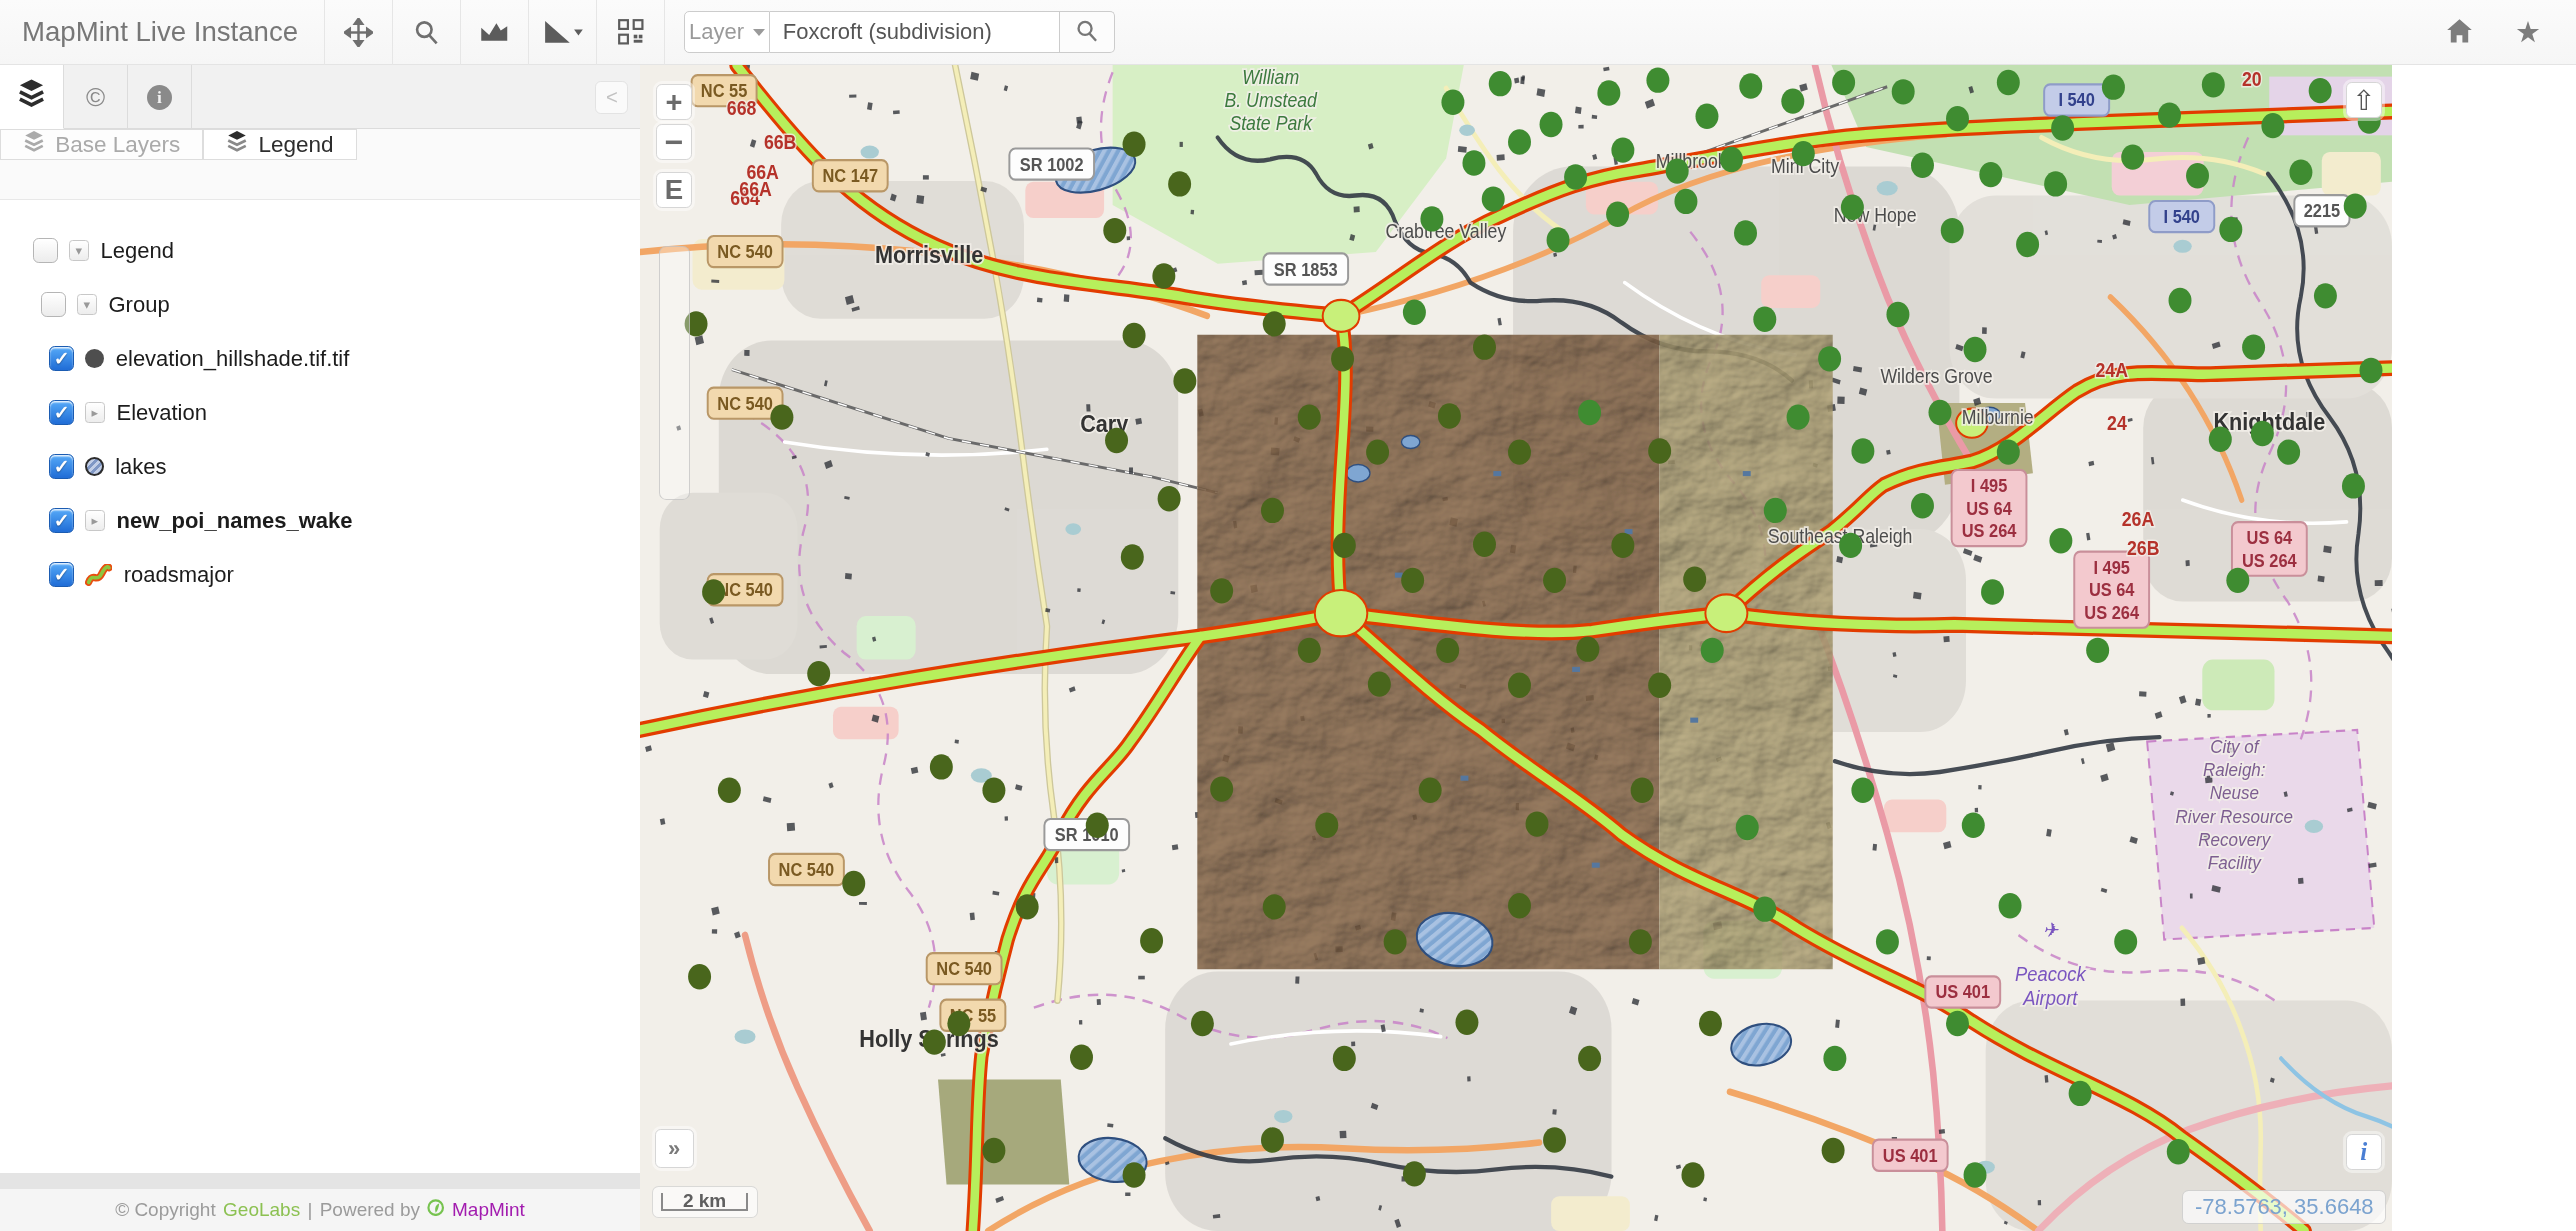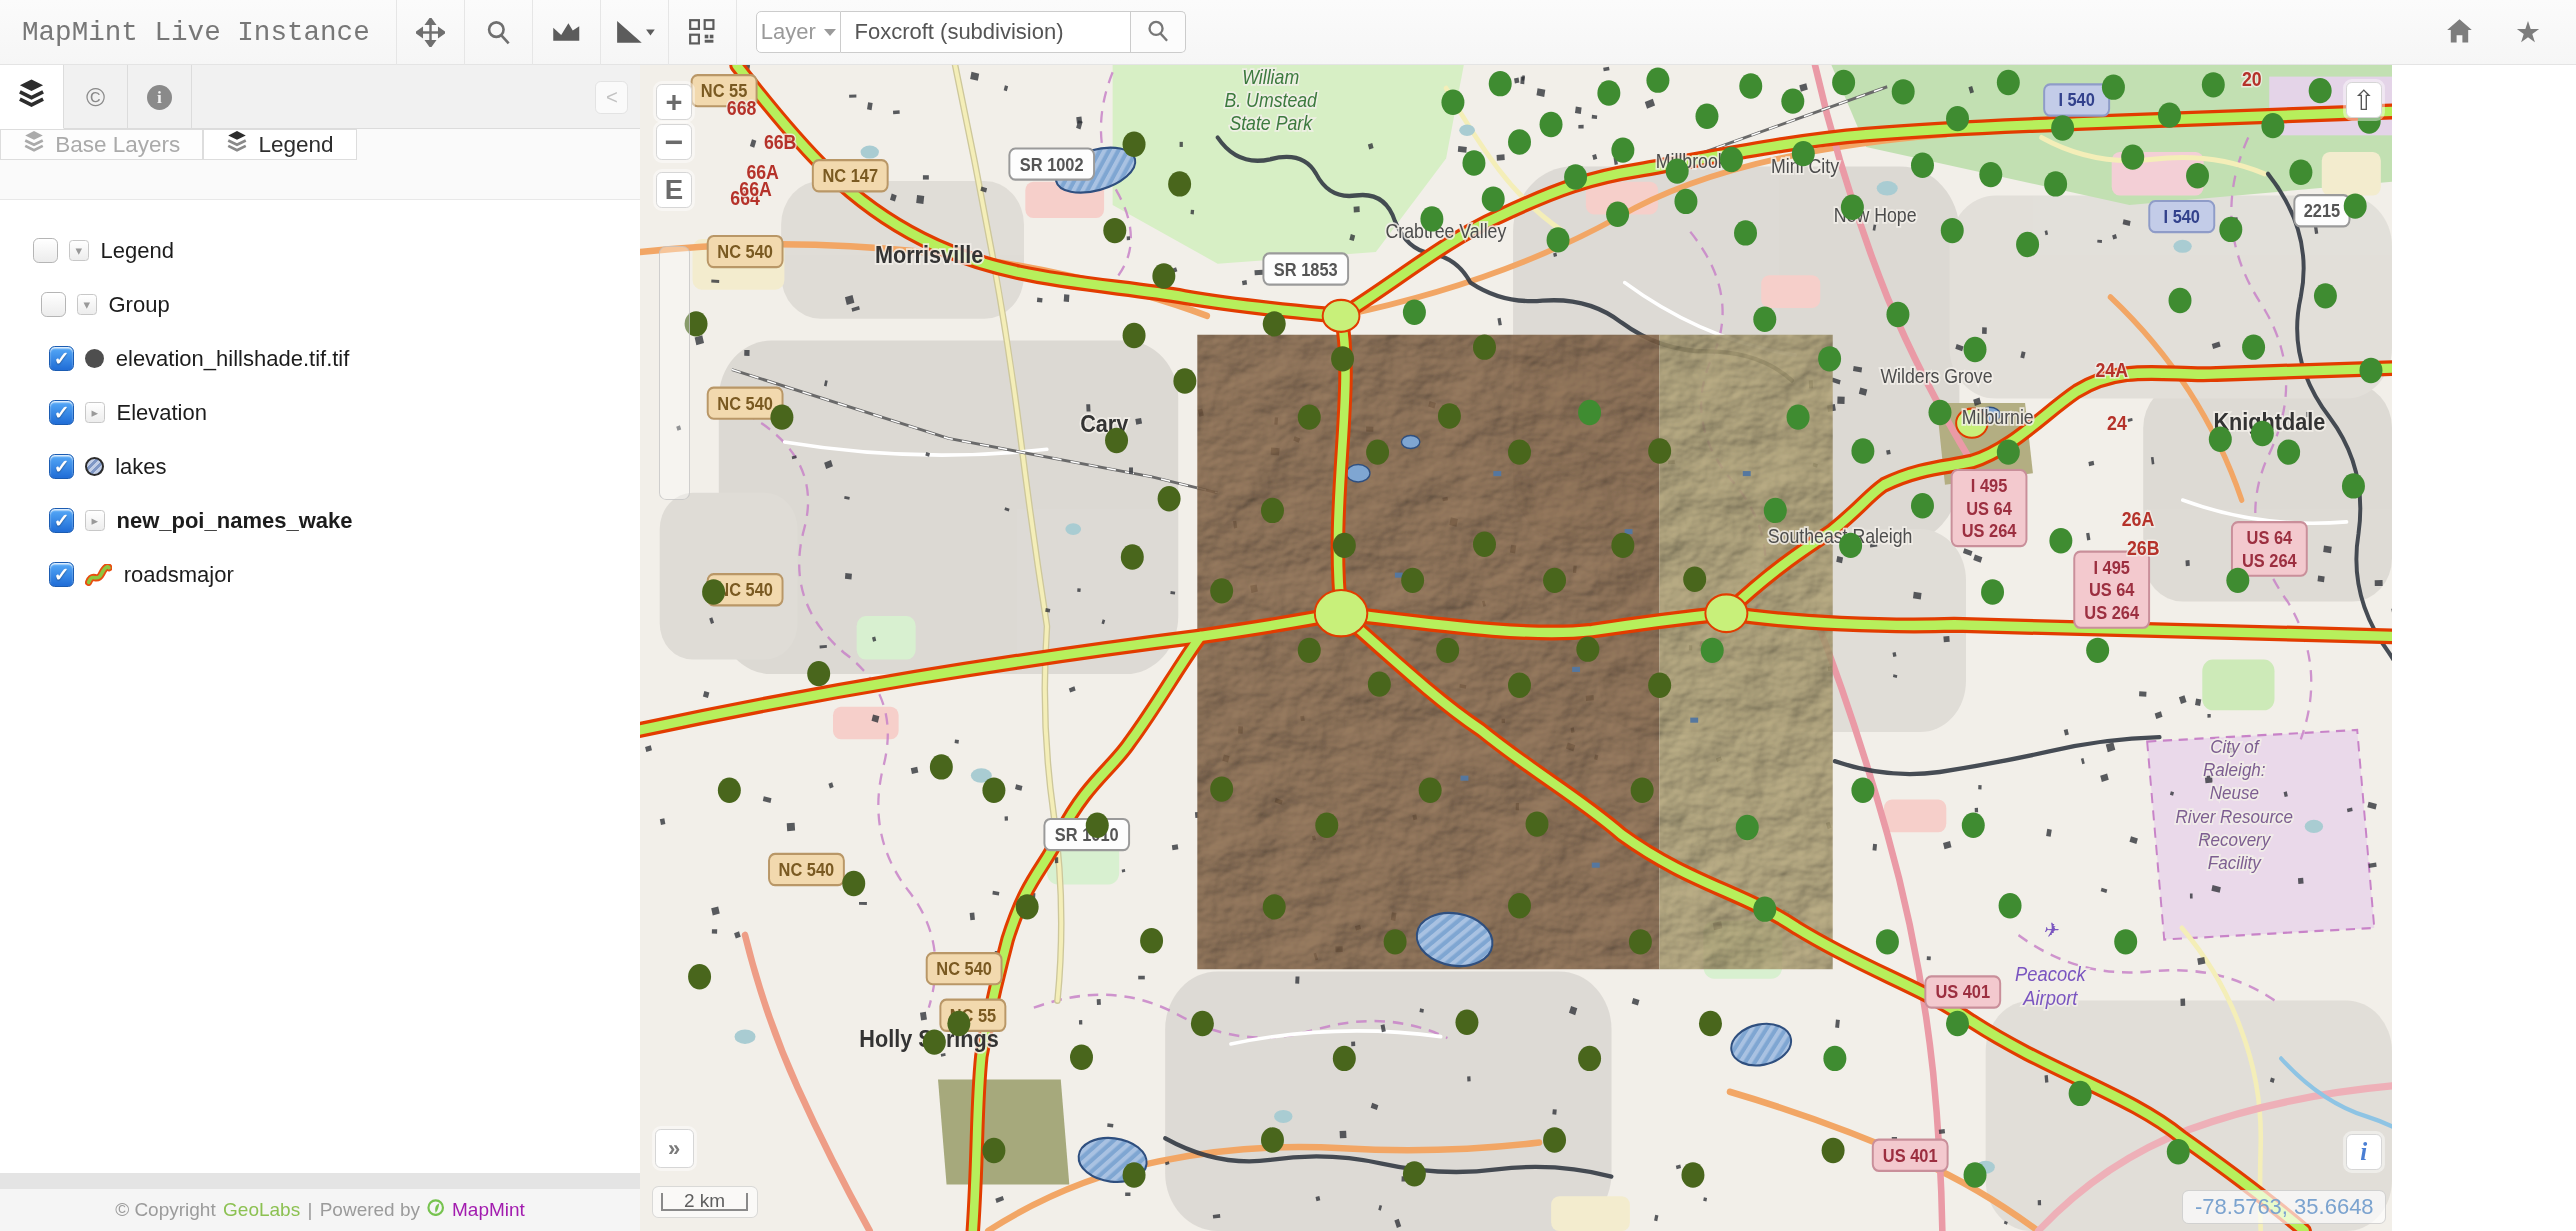--- a/index.html
+++ b/index.html
@@ -1,21 +1,21 @@
 <!DOCTYPE html>
 <html style="font-size:11.6px"><head>
 <meta charset="utf-8">
 <style>
   * { box-sizing: border-box; margin: 0; padding: 0; }
   html,body { width:2576px; height:1231px; overflow:hidden; font-family:"Liberation Sans", sans-serif; background:#fff; }
   .app { position:relative; width:2576px; height:1231px; }
 
   
   .navbar { position:absolute; left:0; top:0; width:2576px; height:65px; background:linear-gradient(#fbfbfb,#f6f6f6); border-bottom:1.5px solid #e4e4e4; display:flex; align-items:center; z-index:50; }
-  .brand { color:#777; font-size:27.6px; padding:0 26px 0 22px; white-space:nowrap;font-family:Liberation Mono, monospace; }
+  .brand { color:#777; font-size:27.6px; padding:0 26px 0 22px; white-space:nowrap; }
   .tools { display:flex; height:65px; border-left:0.7px solid #e6e6e6; }
   .tool-btn { width:68px; height:65px; display:flex; align-items:center; justify-content:center; border-right:0.7px solid #e6e6e6; color:#6f6f6f; cursor:pointer; }
   .tool-btn svg { display:block; }
   .search-group { display:flex; align-items:stretch; height:42px; margin-left:19px; }
   .layer-btn { display:flex; align-items:center; gap:8.7px; background:#fff; border:1.5px solid #ccc; border-radius:5.1px 0 0 5.1px; color:#9a9a9a; font-size:22px; padding:0 4px; cursor:pointer; }
   .layer-caret { width:0; height:0; border-left:6.5px solid transparent; border-right:6.5px solid transparent; border-top:7.3px solid #9a9a9a; }
   .search-input { width:290px; border:1.5px solid #ccc; border-left:none; font-size:22px; color:#555; padding:0 13px; outline:none; font-family:"Liberation Sans",sans-serif; background:#fff; }
   .search-btn { width:55px; background:#fcfcfc; border:1.5px solid #ccc; border-left:none; border-radius:0 5.1px 5.1px 0; display:flex; align-items:center; justify-content:center; cursor:pointer; color:#777; }
   .nav-right { margin-left:auto; display:flex; align-items:center; gap:41px; padding-right:35px; }
   .nav-right .nicon { color:#7d7d7d; cursor:pointer; display:flex; align-items:center; }
@@ -49,21 +49,21 @@
   .map { position:absolute; left:640px; top:65px; width:1752px; height:1166px; background:#f2efe9; overflow:hidden; }
   .map svg.basemap { position:absolute; left:0; top:0; width:100%; height:100%; }
   .ctl { position:absolute; background:#fff; border:1.5px solid #d6d6d6; border-radius:5.8px; color:#6b6b6b; display:flex; align-items:center; justify-content:center; cursor:pointer; box-shadow:0 0 0 2.9px rgba(255,255,255,.45); z-index:20; }
   .ctl.zin { left:16px; top:19px; width:36px; height:36px; font-size:29px; font-weight:bold; }
   .ctl.zout { left:16px; top:59px; width:36px; height:36px; font-size:32px; font-weight:bold; }
   .ctl.edit { left:16px; top:107px; width:36px; height:36px; font-size:27.6px; font-weight:bold; }
   .zoom-slider { position:absolute; left:19px; top:181px; width:30.5px; height:254px; background:rgba(255,255,255,.35); border:1.5px solid rgba(190,190,190,.7); border-radius:7.3px; z-index:19; cursor:pointer; }
   .ctl.expand { left:14.5px; top:1064px; width:39px; height:39px; font-size:22px; font-weight:bold; color:#7a7a7a; }
   .scalebar { position:absolute; left:11.6px; top:1121px; width:106px; height:32px; background:rgba(255,255,255,.62); border:1.5px solid rgba(190,190,190,.55); border-radius:6.5px; z-index:20; }
   .scalebar .line { position:absolute; left:8.7px; right:8.7px; top:5.8px; bottom:5.8px; border-left:2.2px solid #8a8a8a; border-right:2.2px solid #8a8a8a; border-bottom:2.2px solid #8a8a8a; }
-  .scalebar .txt { position:absolute; width:100%; text-align:center; top:2.9px; font-size:19px; color:#5f5f5f; }
+  .scalebar .txt { position:absolute; width:100%; text-align:center; top:2.9px; font-size:19px; color:#5f5f5f;font-weight:bold; }
   .ctl.north { right:10.2px; top:17.4px; width:36px; height:36px; font-size:27.6px; color:#555; }
   .ctl.info { right:10.2px; top:1069px; width:36px; height:36px; font-family:"Liberation Serif",serif; font-style:italic; font-weight:bold; font-size:25px; color:#4a7fd4; }
   .coords { position:absolute; right:5.8px; top:1125px; padding:2.9px 11.6px; background:rgba(255,255,255,.68); border:1.5px solid rgba(185,185,185,.6); border-radius:6.5px; color:#7ba3cf; font-size:22px; z-index:20; }
 
   
   text { font-family:"Liberation Sans",sans-serif; }
   .lbl { text-anchor:middle; paint-order:stroke; stroke:rgba(242,239,233,.85); stroke-width:5px; }
   .lbl-city { font-size:33px; font-weight:bold; fill:#333; }
   .lbl-suburb { font-size:27px; fill:#4c4c4c; }
   .lbl-park { font-size:27px; font-style:italic; fill:#3c7a3e; }

